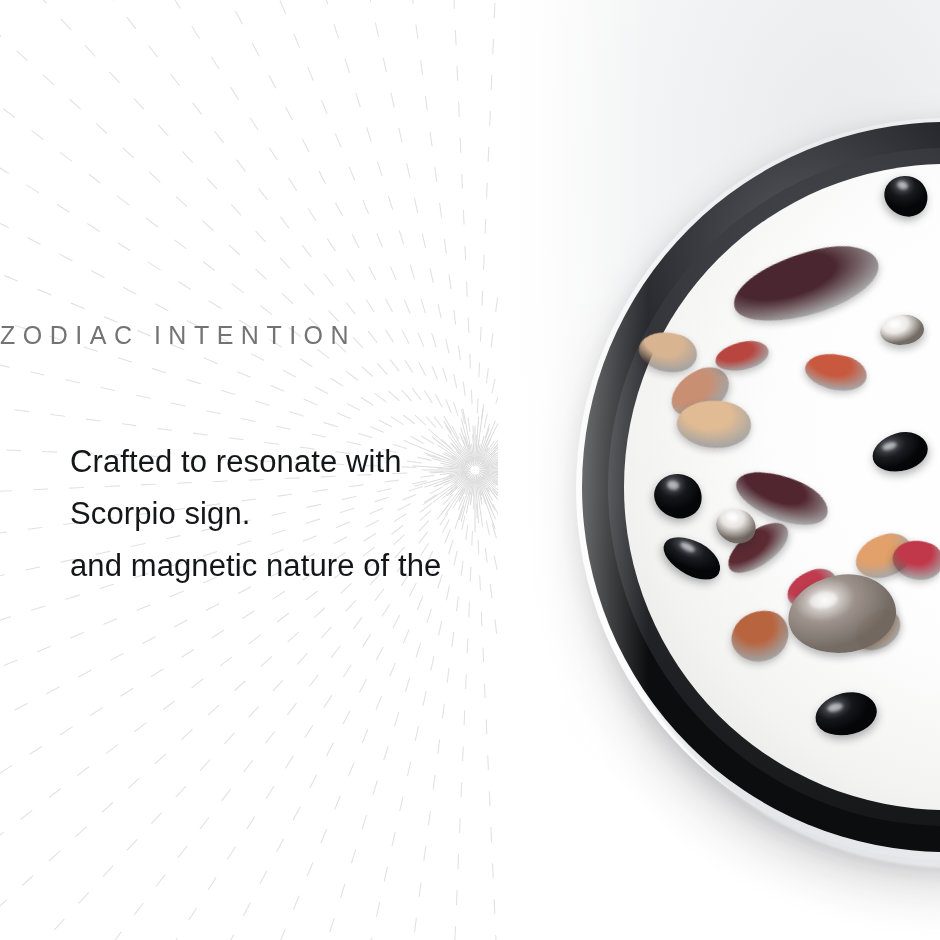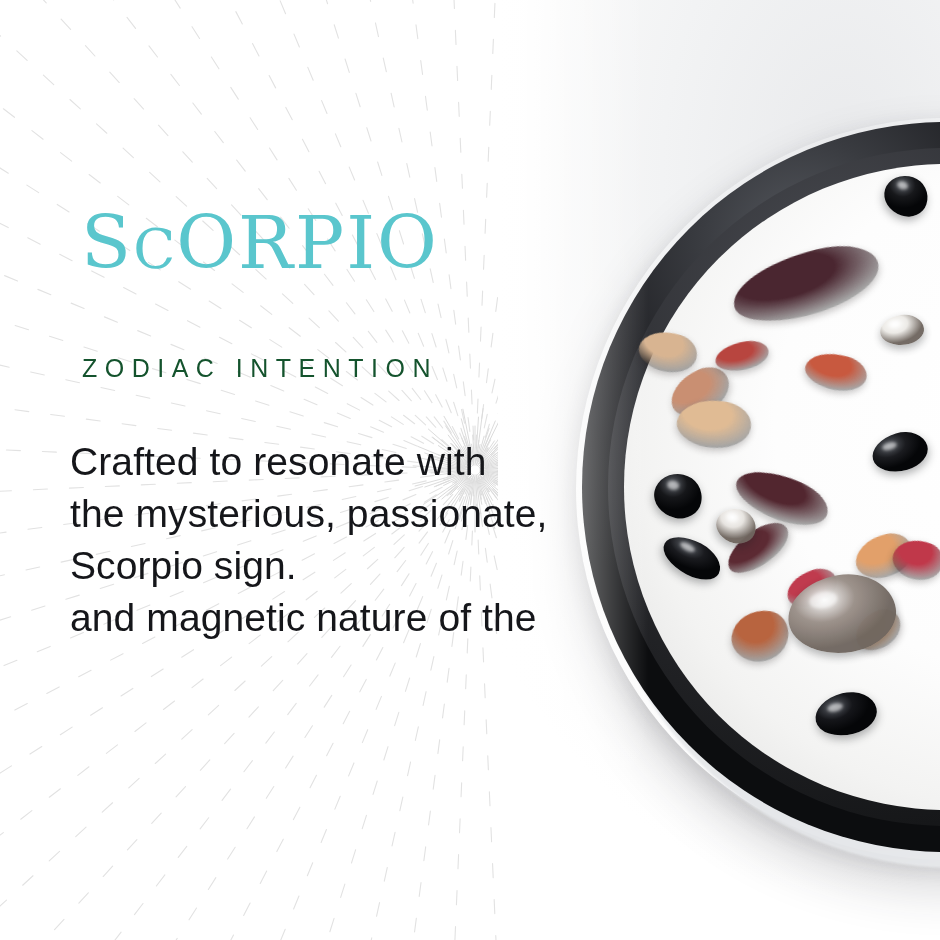--- a/index.html
+++ b/index.html
@@ -134,35 +134,33 @@
     letter-spacing:2px;
     color:#5ac6cd;
     white-space:nowrap;
   }
   #title .cap{font-size:73px;}
   #title .small{font-size:55px;letter-spacing:1px;}
   #subtitle{
     position:absolute;
     left:0;top:318px;
     width:520px;
-    text-align:center;
     font-family:"Liberation Sans", sans-serif;
     font-size:25px;
     line-height:1.42;
     font-weight:400;
     letter-spacing:7.5px;
-    color:#14532d;
-    margin-top:33px;
+    color:#737373;
   }
   #body-copy{
     position:absolute;
     left:70px;top:436px;
     width:460px;
     font-family:"Liberation Sans", sans-serif;
-    font-size:39px;
+    font-size:31px;
     line-height:52px;
     font-weight:400;
     letter-spacing:.1px;
     color:#15161a;
   }
   #body-copy .ln{display:block;white-space:nowrap;}
 </style>
 </head>
 <body>
 
@@ -393,27 +391,25 @@
         </div>
       </div>
 
     <div class="vessel" id="wax-shade"></div>
 
     <div id="photo-fade"></div>
   </div>
 
   <div id="copy">
 
-    <div id="title"><span class="cap">S</span><span class="small">C</span><span class="cap">O</span><span class="cap">R</span><span class="cap">P</span><span class="cap">I</span><span class="cap">O</span></div>
 
     <div id="subtitle">
       <span class="sl">ZODIAC INTENTION</span><br>
     </div>
 
     <div id="body-copy">
       <span class="ln">Crafted to resonate with</span>
-      <span class="ln">the mysterious, passionate,</span>
       <span class="ln">Scorpio sign.</span>
       <span class="ln">and magnetic nature of the</span>
     </div>
 
   </div>
 </div>
 
 </body></html>

